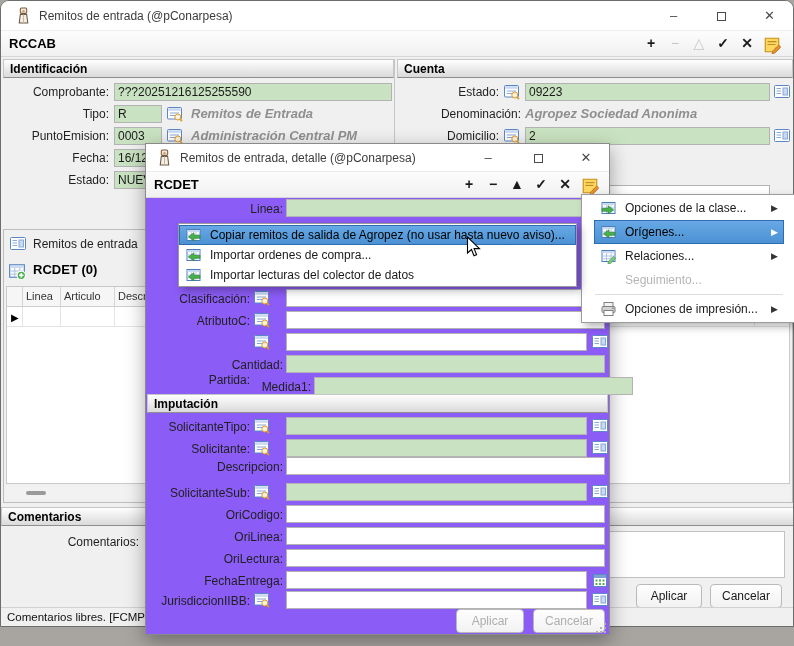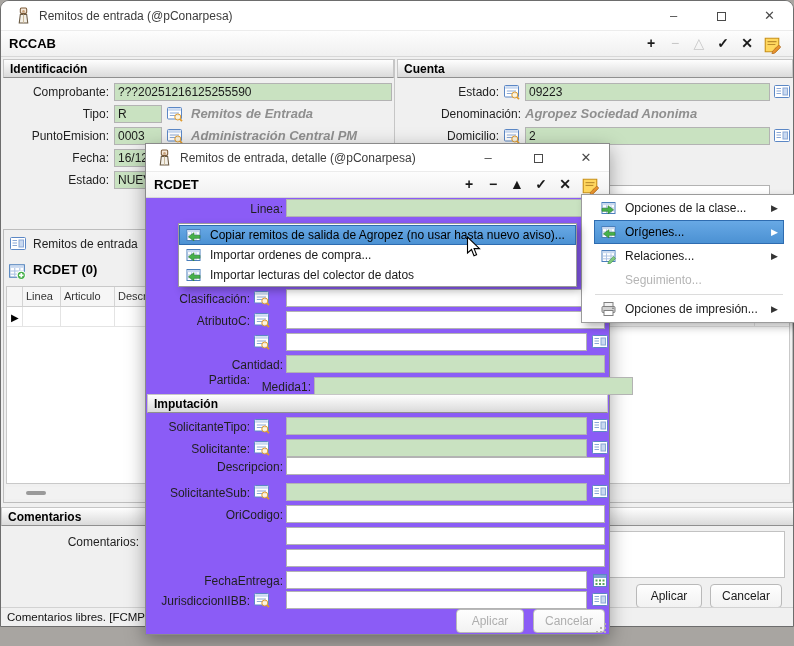--- a/index.html
+++ b/index.html
@@ -446,23 +446,25 @@
             <line x1="2.5" y1="7" x2="7" y2="7" stroke="#8aa8d6"></line>
             <line x1="2.5" y1="9.5" x2="7" y2="9.5" stroke="#8aa8d6"></line>
             <rect x="9" y="4" width="4.5" height="7" fill="#c9d9f0" stroke="#8aa8d6"></rect>
           </svg></span>
       </div>
       <div class="drow" style="top: 361px;">
         <div class="lbl" style="left: 6px; width: 131px;">OriCodigo:</div>
         <div class="fld white" style="left: 140px; width: 319px;"></div>
       </div>
       <div class="drow" style="top: 383px;">
+        <div class="lbl" style="left: 6px; width: 131px;">OriLinea:</div>
         <div class="fld white" style="left: 140px; width: 319px;"></div>
       </div>
       <div class="drow" style="top: 405px;">
+        <div class="lbl" style="left: 6px; width: 131px;">OriLectura:</div>
         <div class="fld white" style="left: 140px; width: 319px;"></div>
       </div>
       <div class="drow" style="top: 427px;">
         <div class="lbl" style="left: 6px; width: 131px;">FechaEntrega:</div>
         <div class="fld white" style="left: 140px; width: 301px;"></div>
         <span class="righticon" style="left: 446px;"><svg viewBox="0 0 16 16" width="16" height="16">
             <rect x="1.5" y="2.5" width="13" height="12" fill="#fff" stroke="#5b87c5"></rect>
             <rect x="2" y="3" width="12" height="3" fill="#7aa0d4"></rect>
             <g fill="#58a858">
               <rect x="3.5" y="7.5" width="2" height="2"></rect>

